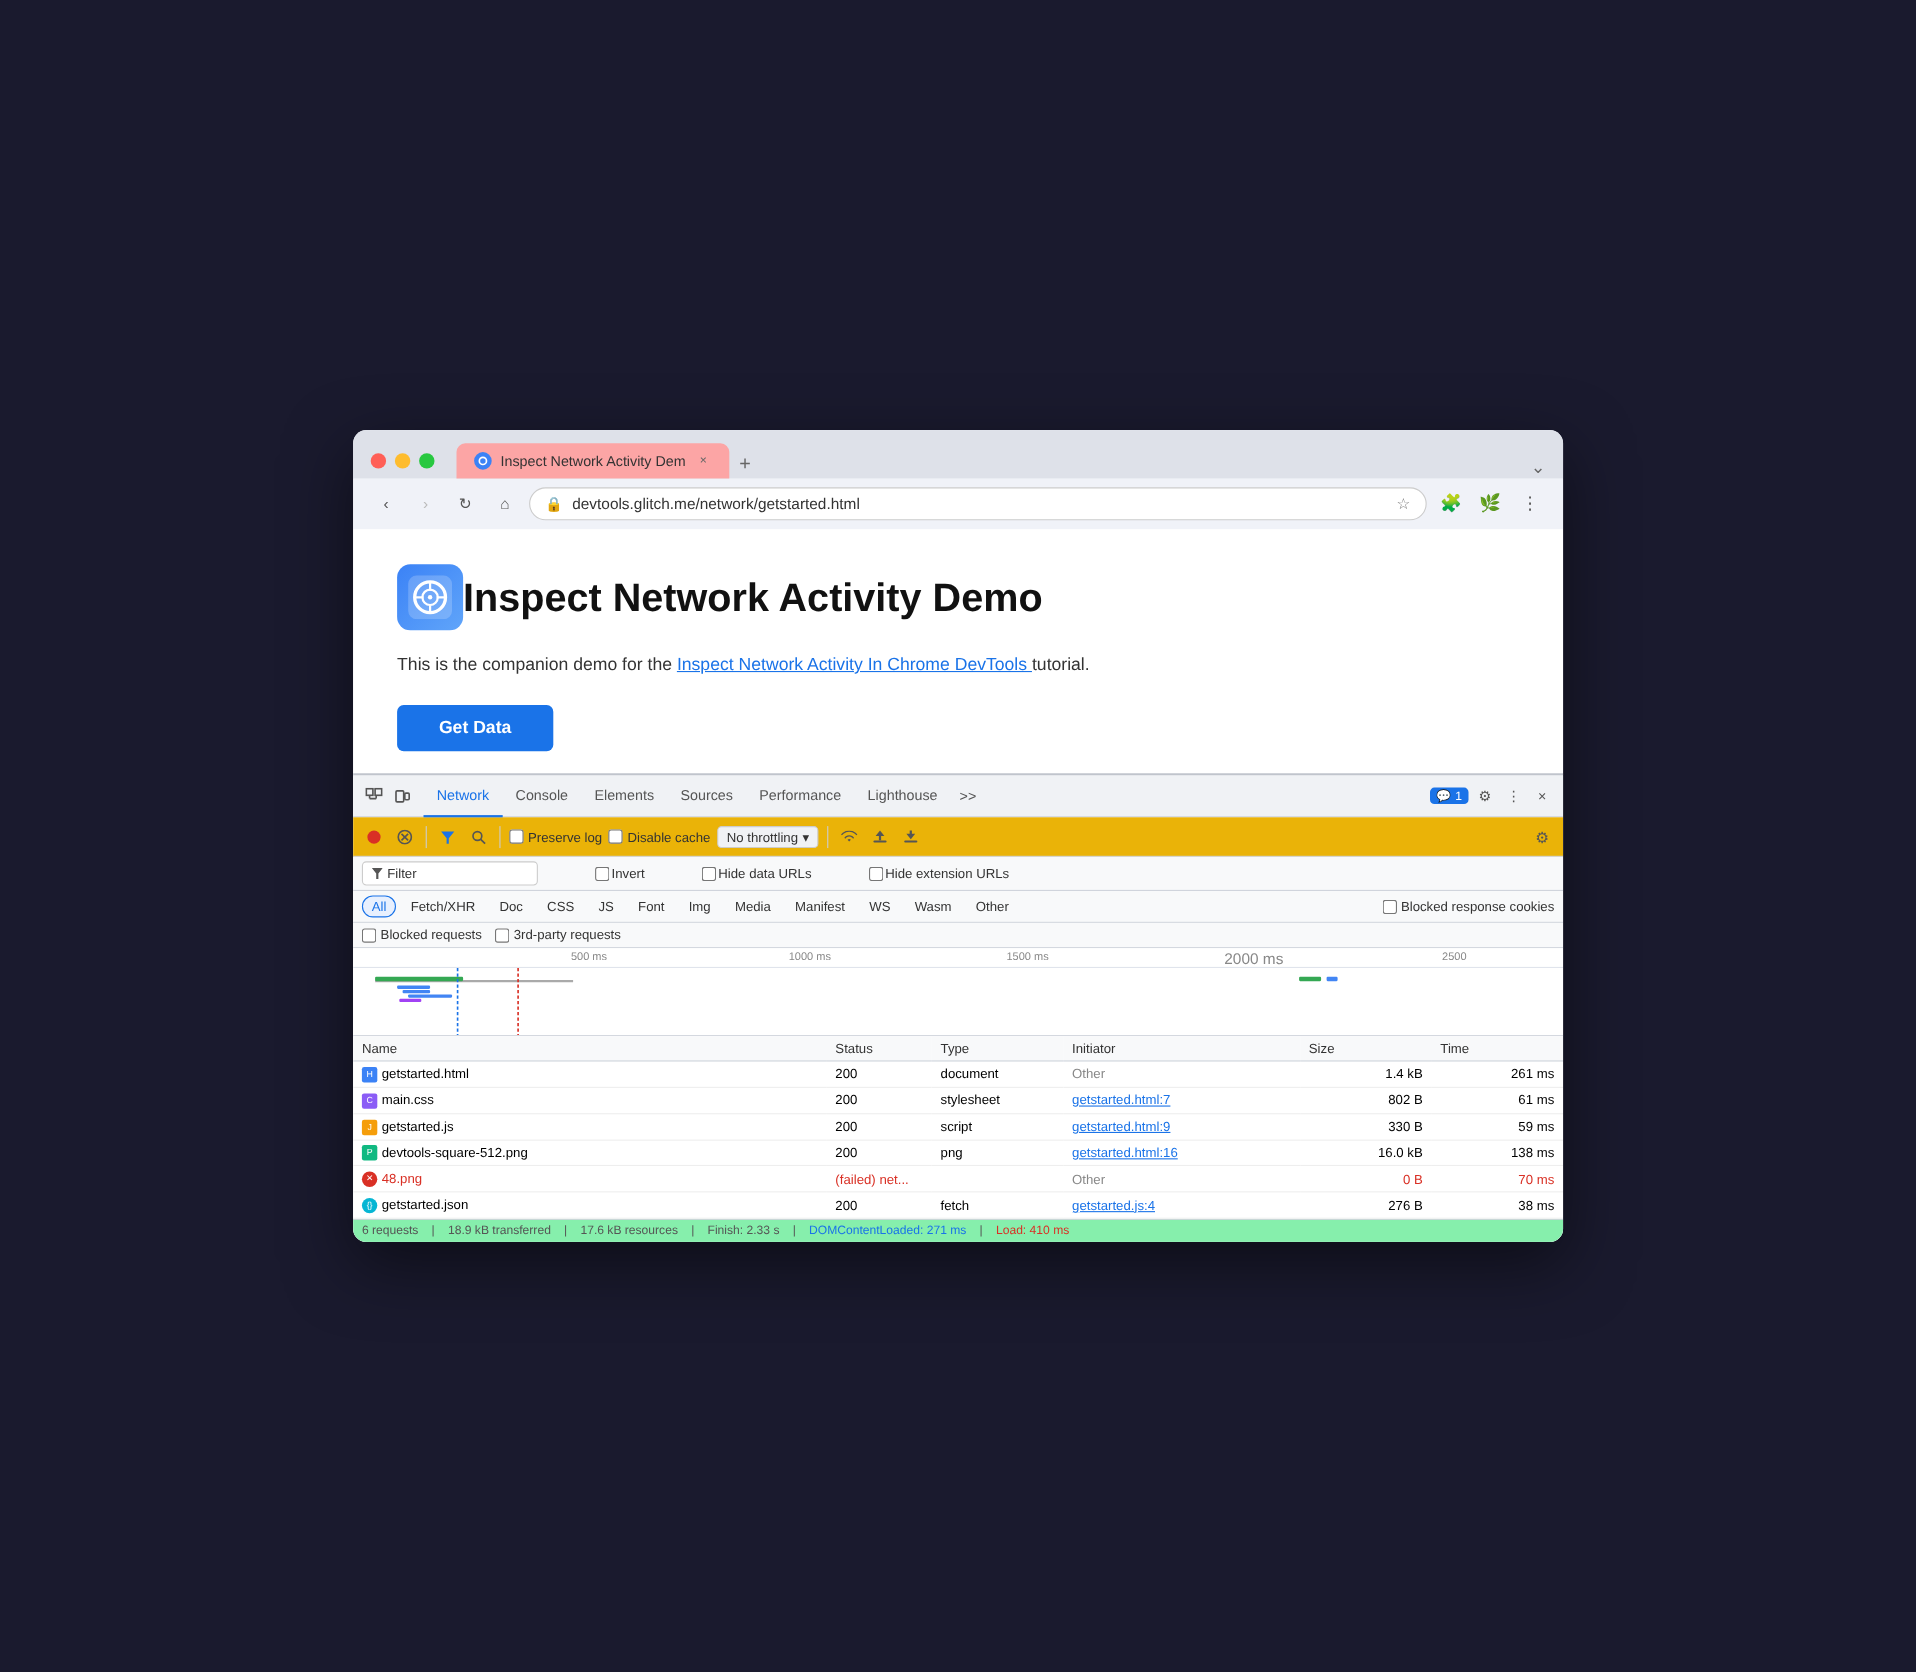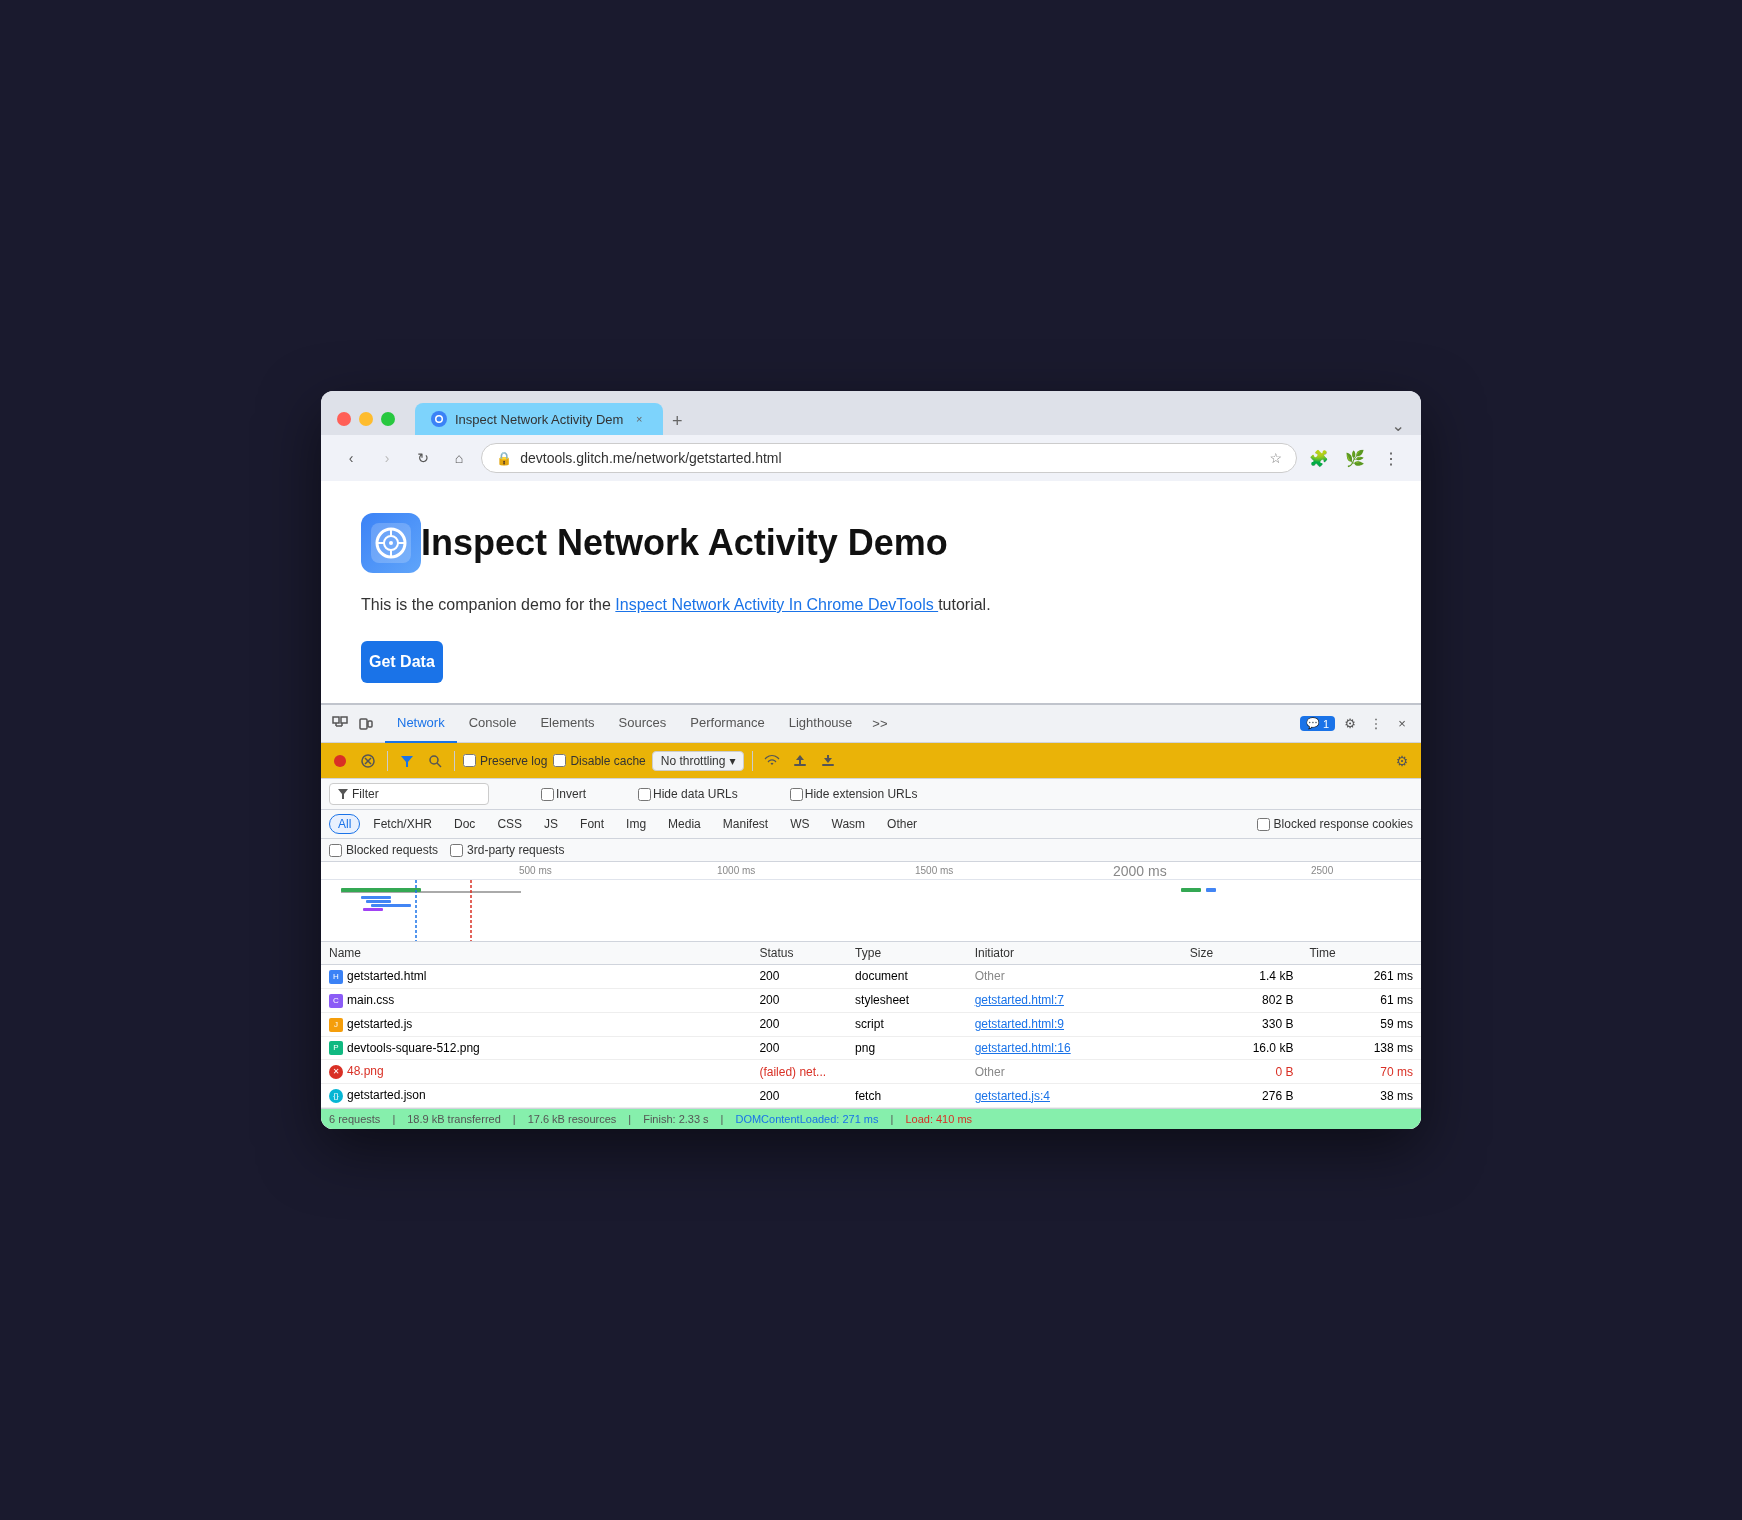--- a/index.html
+++ b/index.html
@@ -40,21 +40,21 @@
     .tl-red { background: #ff5f57; }
     .tl-yellow { background: #febc2e; }
     .tl-green { background: #28c840; }
     .tabs-row {
       display: flex;
       align-items: flex-end;
       flex: 1;
       margin-left: 8px;
     }
     .tab {
-      background: #7dd3fc;
+      background: #fca5a5;
       border-radius: 8px 8px 0 0;
       padding: 8px 16px;
       display: flex;
       align-items: center;
       gap: 8px;
       font-size: 13px;
       color: #333;
       min-width: 200px;
     }
     .tab-icon {
@@ -160,21 +160,21 @@
     .page-link {
       color: #1a73e8;
       text-decoration: underline;
       cursor: pointer;
     }
     .get-data-btn {
       background: #1a73e8;
       color: white;
       border: none;
       border-radius: 6px;
-      padding: 12px 8px;
+      padding: 12px 38px;
       font-size: 16px;
       font-weight: 600;
       cursor: pointer;
       margin-bottom: 0;
     }
     
     .devtools {
       background: #f8f9fa;
       border-top: 2px solid #c0c4cc;
     }

